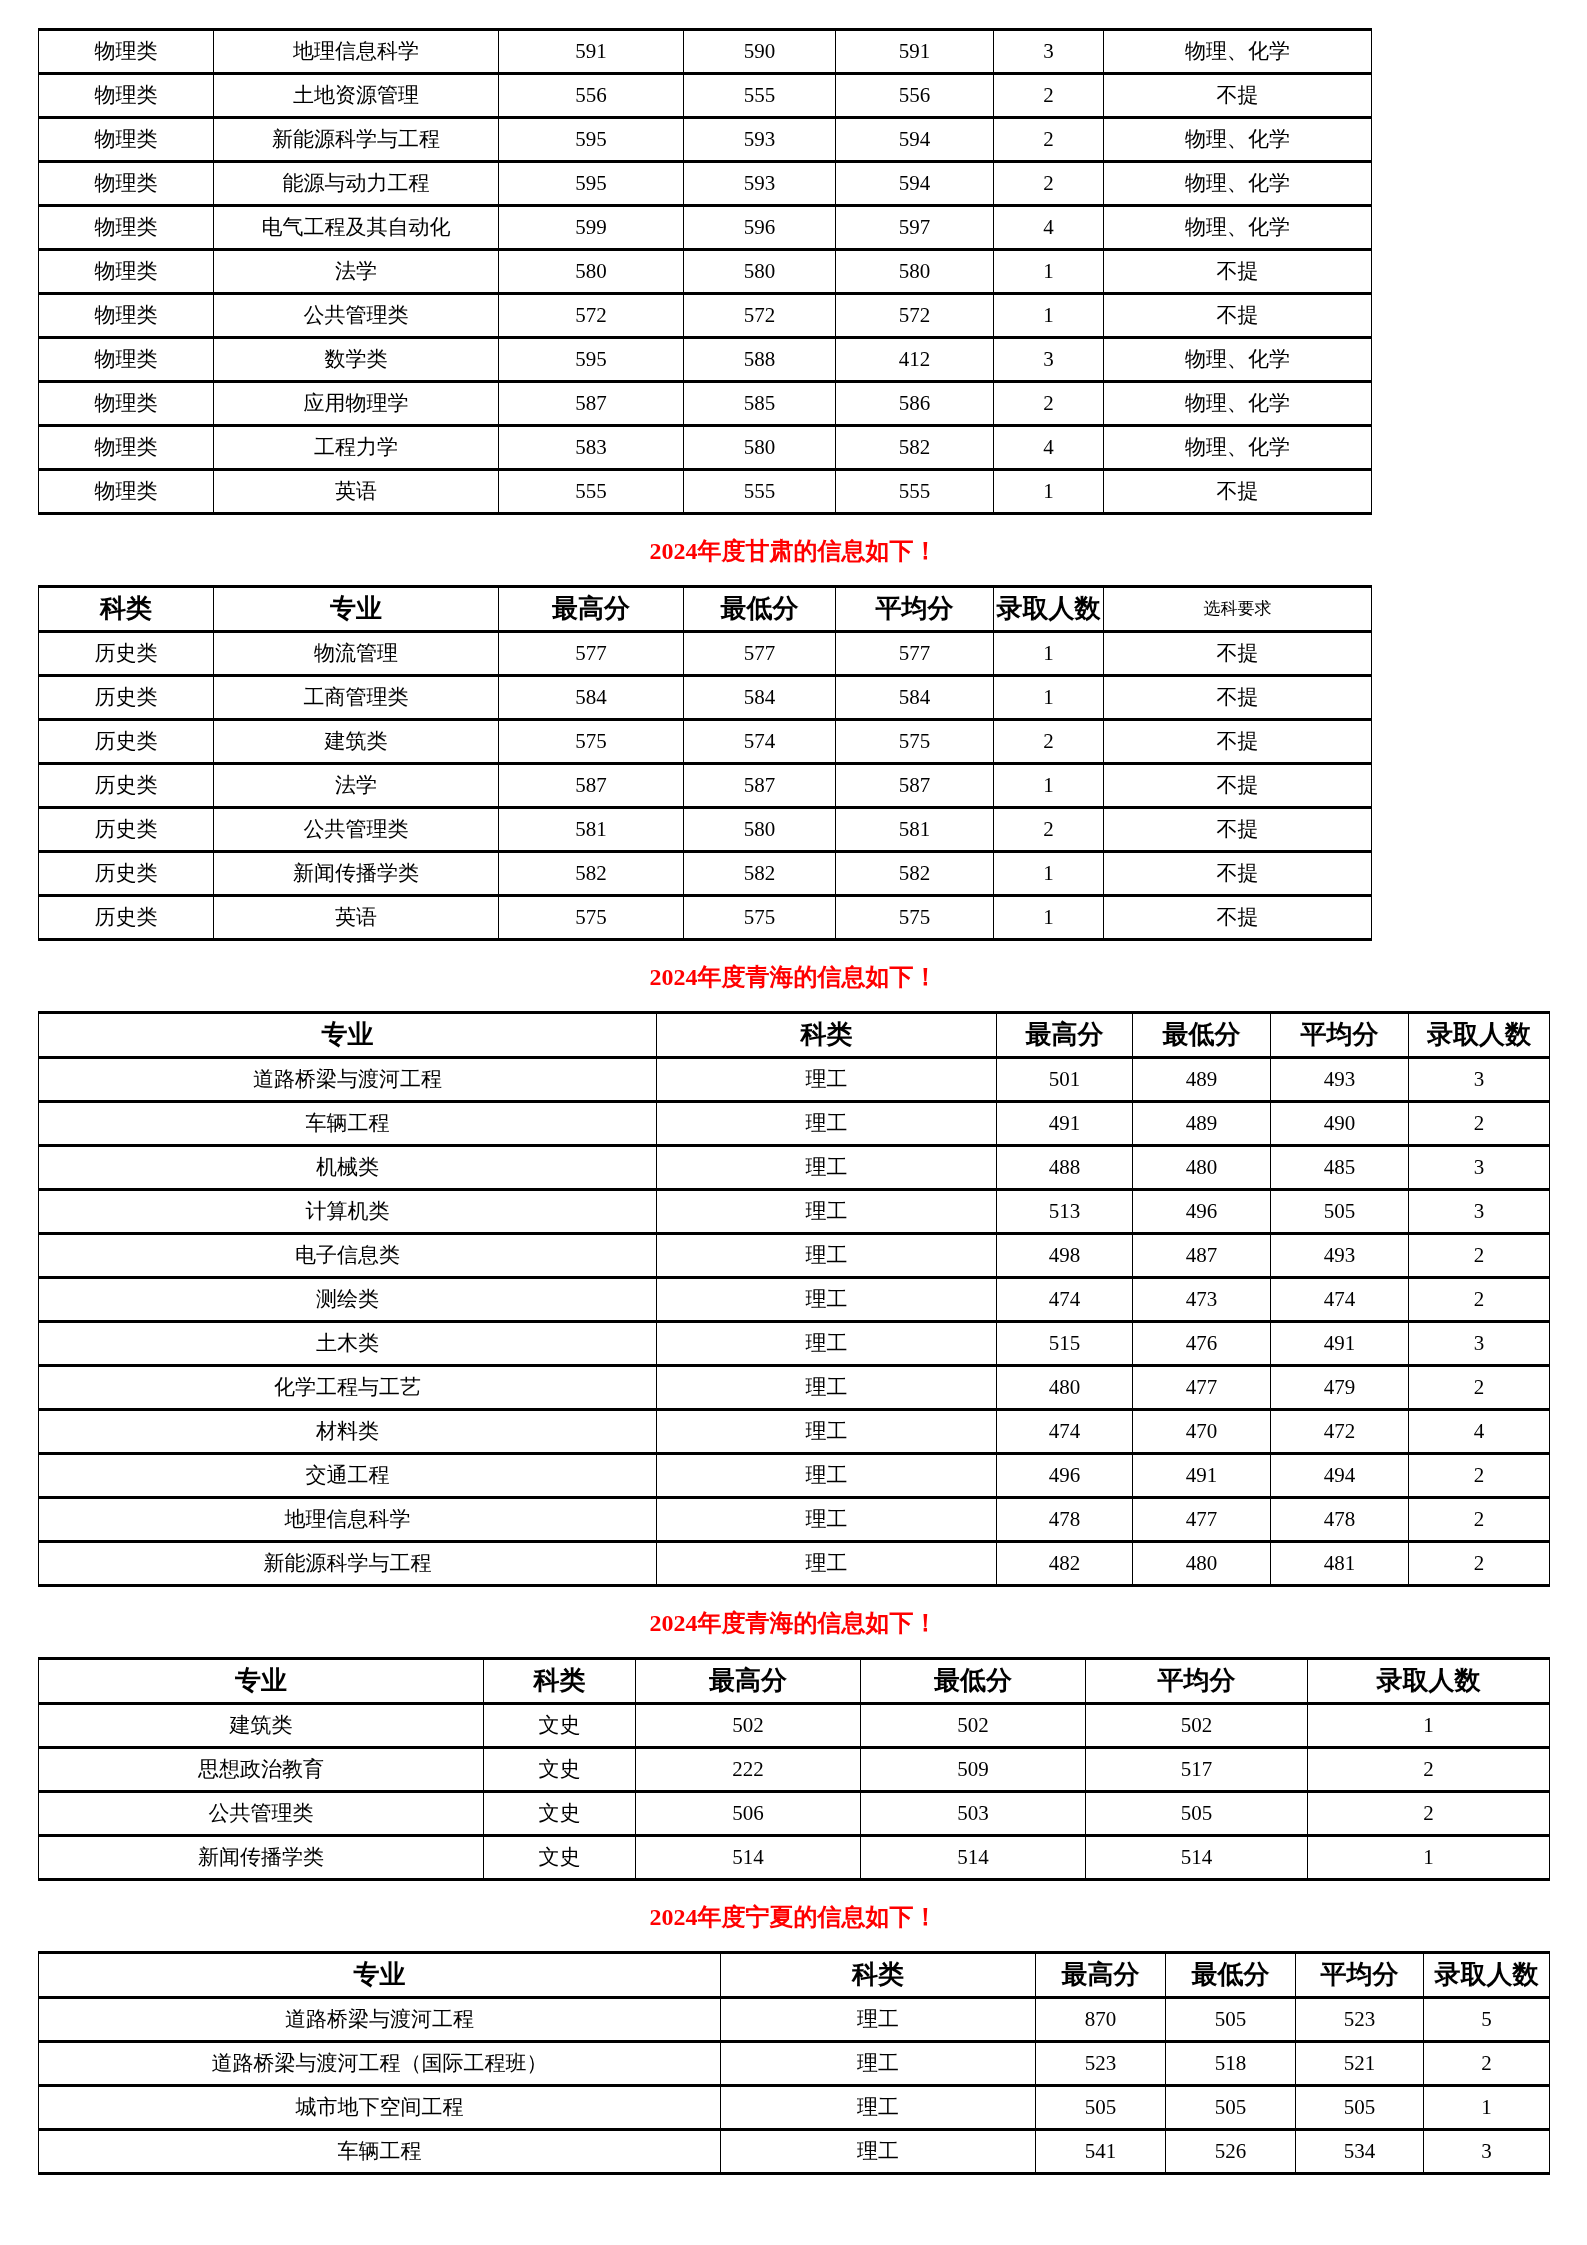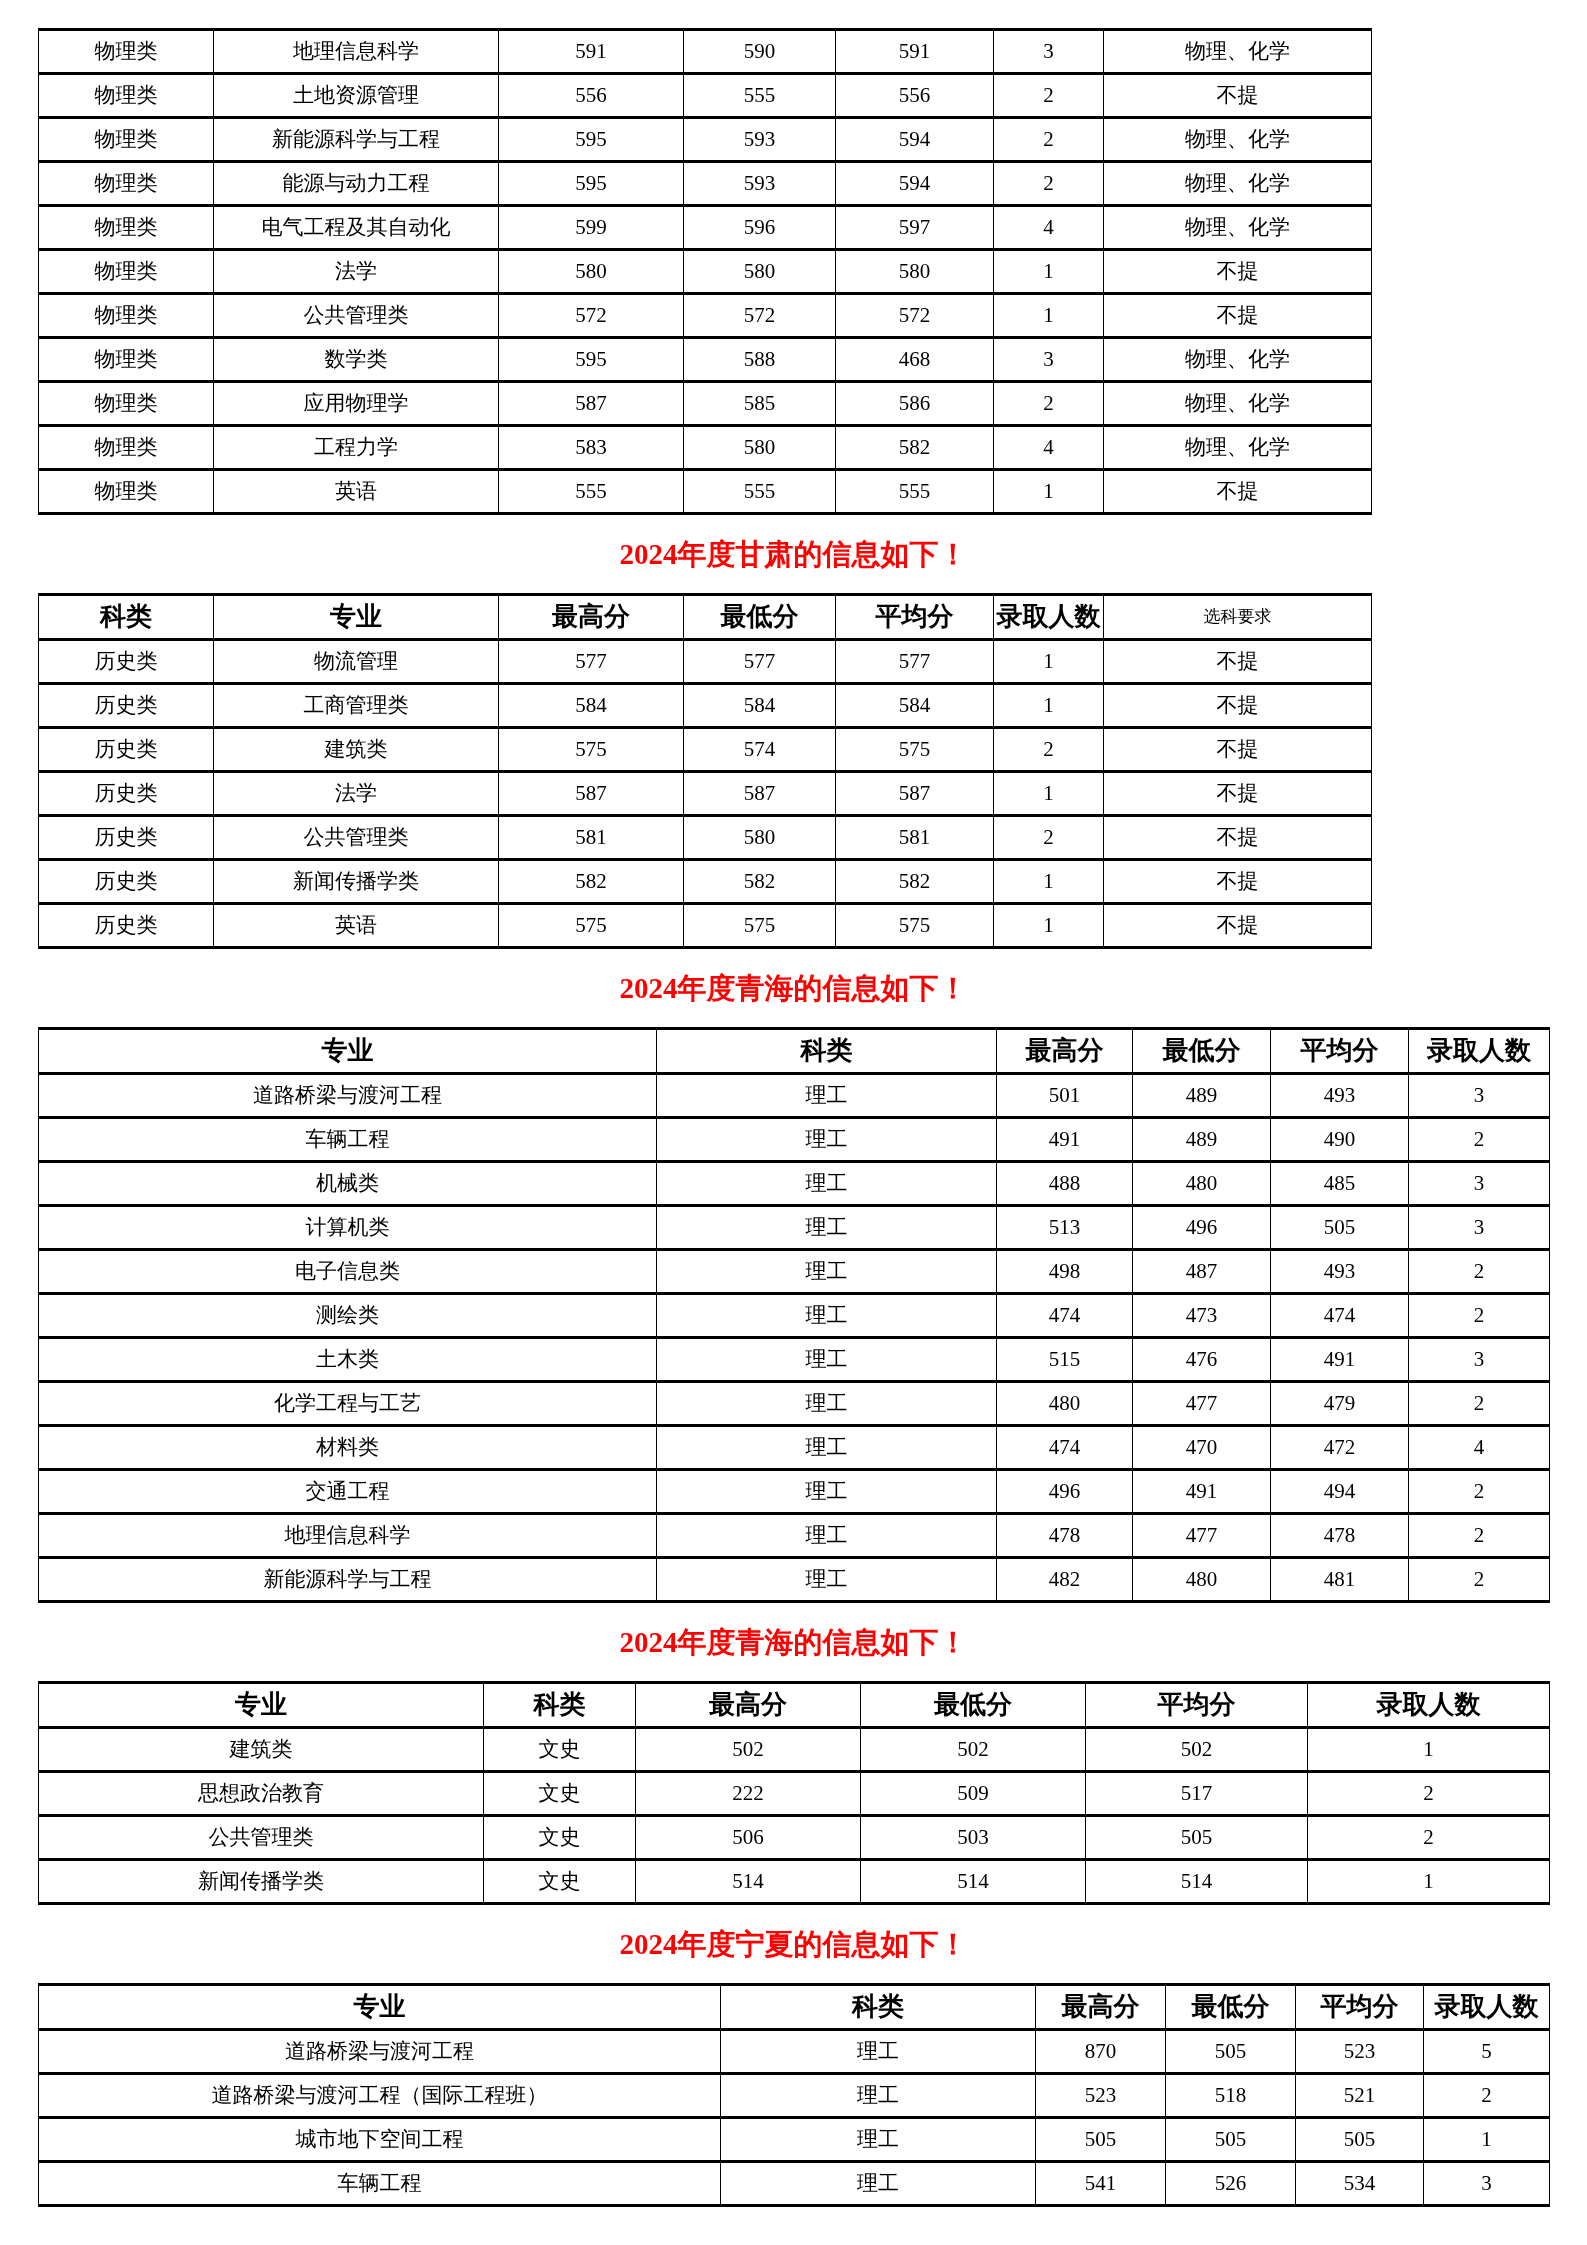--- a/index.html
+++ b/index.html
@@ -45,21 +45,21 @@
     font-size: 26px;
   }
   table.score-table thead td.small-head {
     font-size: 17px;
     font-weight: normal;
   }
   .section-title {
     text-align: center;
     color: #ff0000;
     font-weight: bold;
-    font-size: 29px;
+    font-size: 24px;
     letter-spacing: 0px;
     padding: 20px 0 18px 0;
     font-family: "Liberation Serif", "DejaVu Serif", serif;
   }
   .gap-top { height: 28px; }
 
   
   .t-a col.c1 { width: 175px; }
   .t-a col.c2 { width: 285px; }
   .t-a col.c3 { width: 185px; }
@@ -170,21 +170,21 @@
         <td>572</td>
         <td>572</td>
         <td>1</td>
         <td>不提</td>
       </tr>
       <tr>
         <td>物理类</td>
         <td>数学类</td>
         <td>595</td>
         <td>588</td>
-        <td>468</td>
+        <td>412</td>
         <td>3</td>
         <td>物理、化学</td>
       </tr>
       <tr>
         <td>物理类</td>
         <td>应用物理学</td>
         <td>587</td>
         <td>585</td>
         <td>586</td>
         <td>2</td>

